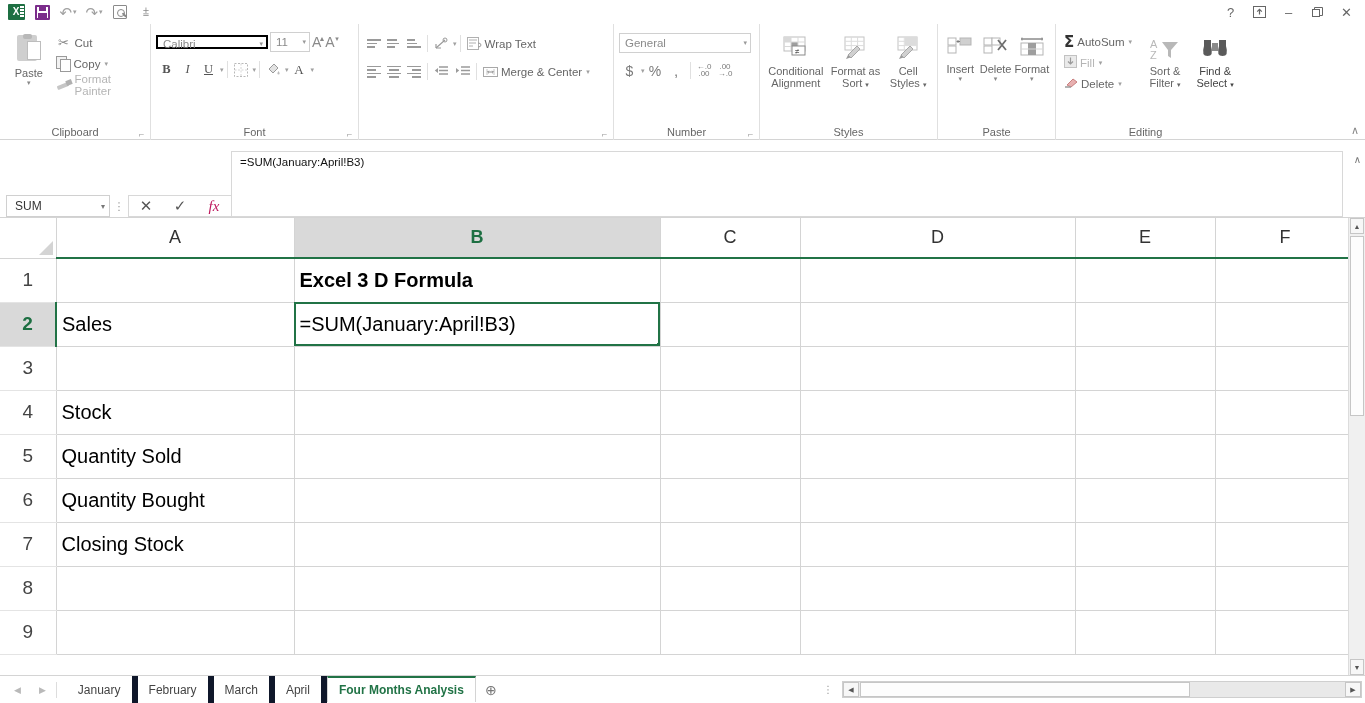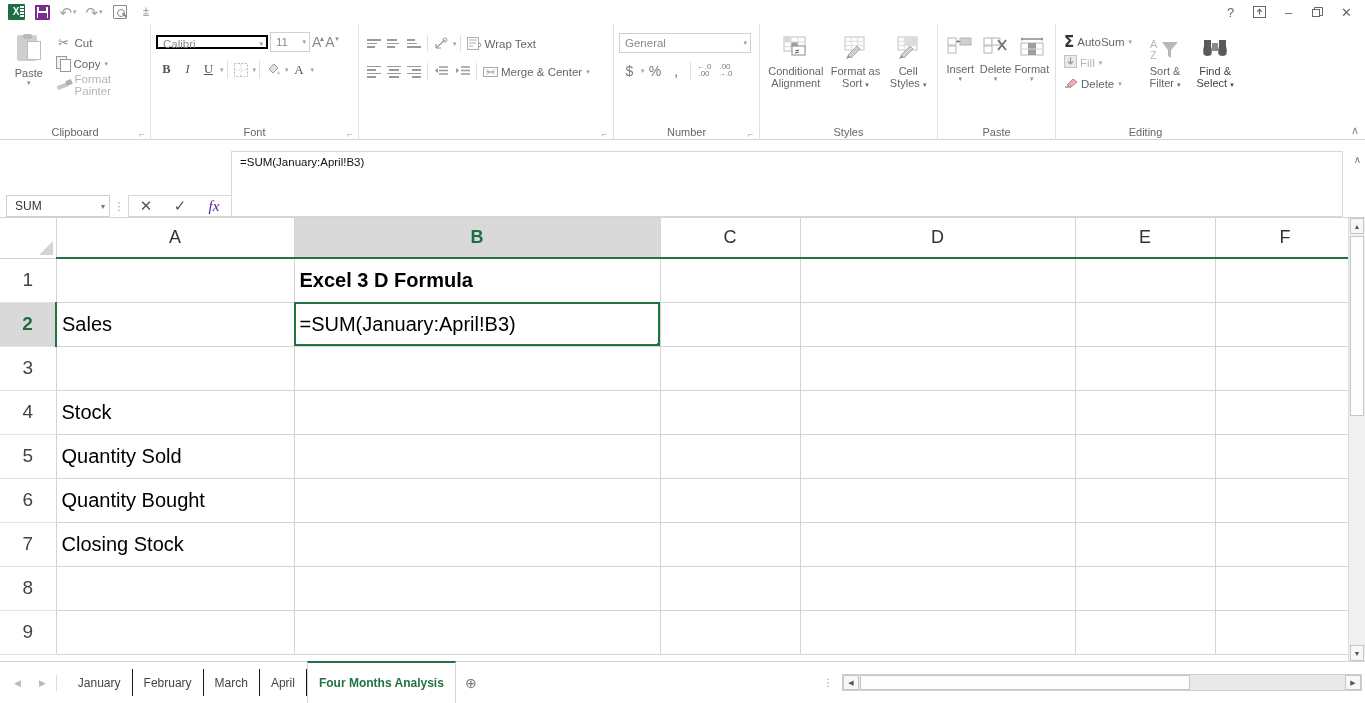--- a/index.html
+++ b/index.html
@@ -99,21 +99,21 @@
   .ribbon-collapse { position: absolute; right: 6px; bottom: 2px; font-size: 11px; color: #888; cursor: pointer; }
 
   
   .fbar-wrap { flex: 0 0 78px; display: flex; align-items: flex-end; background: #fff; border-bottom: 1px solid #d4d4d4; position: relative; padding-top: 6px; }
   .namebox { width: 104px; height: 22px; margin-left: 6px; border: 1px solid #d0d0d0; background:#fff; display: flex; align-items: center;
              padding: 0 4px 0 8px; font-size: 12px; color: #333; }
   .namebox .cv { margin-left: auto; font-size: 8px; color: #777; }
   .vdots { width: 18px; height: 22px; display: flex; align-items: center; justify-content: center; color: #999; font-size: 11px; }
   .fbtns { display: flex; align-items: center; height: 22px; border: 1px solid #d8d8d8; border-right: none; background: #fff; }
   .fb { width: 34px; height: 21px; display: flex; align-items: center; justify-content: center; cursor: pointer; color: #555; font-size: 15px; }
-  .fxb { font-style: italic; font-family: "Liberation Serif", serif; font-size: 15px; color: #4c1d95; }
+  .fxb { font-style: italic; font-family: "Liberation Serif", serif; font-size: 15px; color: #be185d; }
   .finput { flex: 1; height: 66px; border: 1px solid #d8d8d8; background: #fff; padding: 4px 8px; font-size: 11.5px; color: #111;
             margin-right: 22px; }
   .fexpand { position: absolute; right: 4px; top: 14px; font-size: 10px; color: #777; cursor: pointer; }
 
   
   .gridarea { flex: 1; position: relative; overflow: hidden; background: #fff; }
   table.sheet { border-collapse: collapse; table-layout: fixed; }
   .corner { width: 56px; height: 40px; background: #fff; border-right: 1px solid #d4d4d4; border-bottom: 1px solid #d4d4d4; position: relative; }
   .corner::after { content:""; position:absolute; right:3px; bottom:3px; border-style:solid; border-width: 0 0 14px 14px;
                    border-color: transparent transparent #d4d4d4 transparent; }
@@ -135,23 +135,23 @@
                   display: flex; align-items: center; justify-content: center; font-size: 7px; color: #555; cursor: pointer; }
   .vscroll .vtop { top: 0; } .vscroll .vbot { bottom: 0; }
   .vscroll .vthumb { position: absolute; left: 1px; right: 1px; top: 18px; height: 180px; background: #fdfdfd; border: 1px solid #c6c6c6; cursor: pointer; }
 
   
   .bottom { flex: 0 0 28px; display: flex; align-items: center; background: #fff; position: relative; border-top: 1px solid #d4d4d4; }
   .navbtns { display: flex; align-items: center; padding-left: 14px; gap: 18px; }
   .navbtn { font-size: 9px; color: #b9b9b9; cursor: pointer; }
   .tabsep { width: 1px; height: 16px; background: #ddd; margin: 0 10px; }
   .stab { height: 27px; padding: 0 11px; display: flex; align-items: center; font-size: 12px; color: #444; cursor: pointer;
-          border-right: 1px solid #0f172a; }
+          border-right: 6px solid #0f172a; }
   .stab.act { color: #217346; font-weight: bold; border: 1px solid #d4d4d4; border-top: 2px solid #217346; border-bottom: none;
-              background: #fff; height: 42px; margin-top: -1px; }
+              background: #fff; height: 26px; margin-top: -1px; }
   .addsheet { width: 30px; display: flex; align-items: center; justify-content: center; color: #777; font-size: 14px; cursor: pointer; }
   .hs-wrap { margin-left: auto; display: flex; align-items: center; padding-right: 3px; }
   .hdots { color: #999; font-size: 10px; margin-right: 8px; letter-spacing: 1px; }
   .hscroll { width: 520px; height: 17px; background: #e9e9e9; border: 1px solid #cfcfcf; display: flex; align-items: center; position: relative; }
   .hsb { width: 16px; height: 15px; background: #f7f7f7; border: 1px solid #c6c6c6; display: flex; align-items: center;
          justify-content: center; font-size: 7px; color: #555; cursor: pointer; }
   .hthumb { position: absolute; left: 17px; top: 0; bottom: 0; width: 330px; background: #fdfdfd; border: 1px solid #c6c6c6; cursor: pointer; }
   .hsb.r { position: absolute; right: 0; }
 </style>
 </head>

